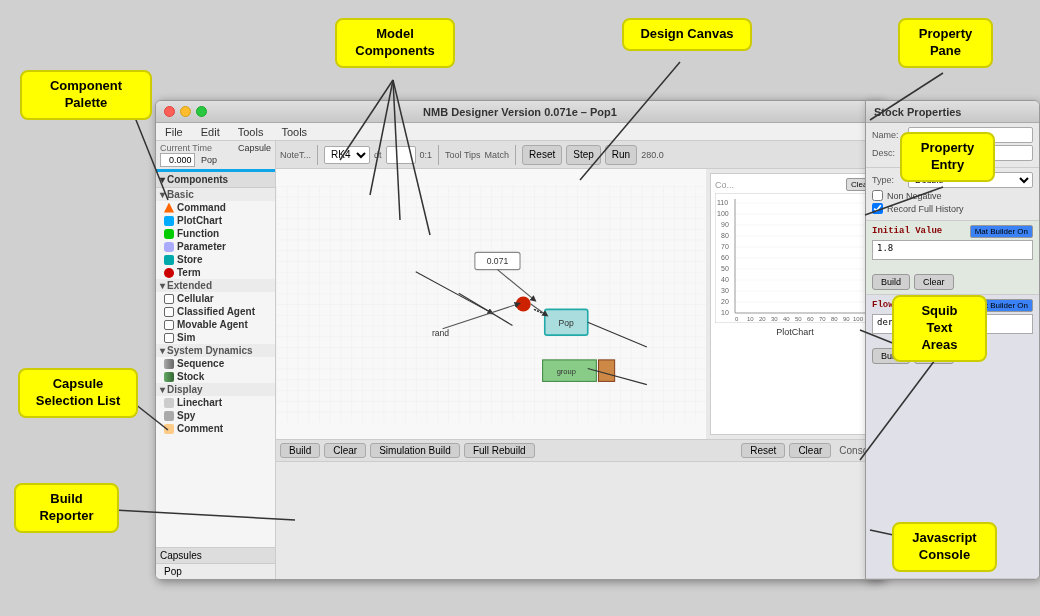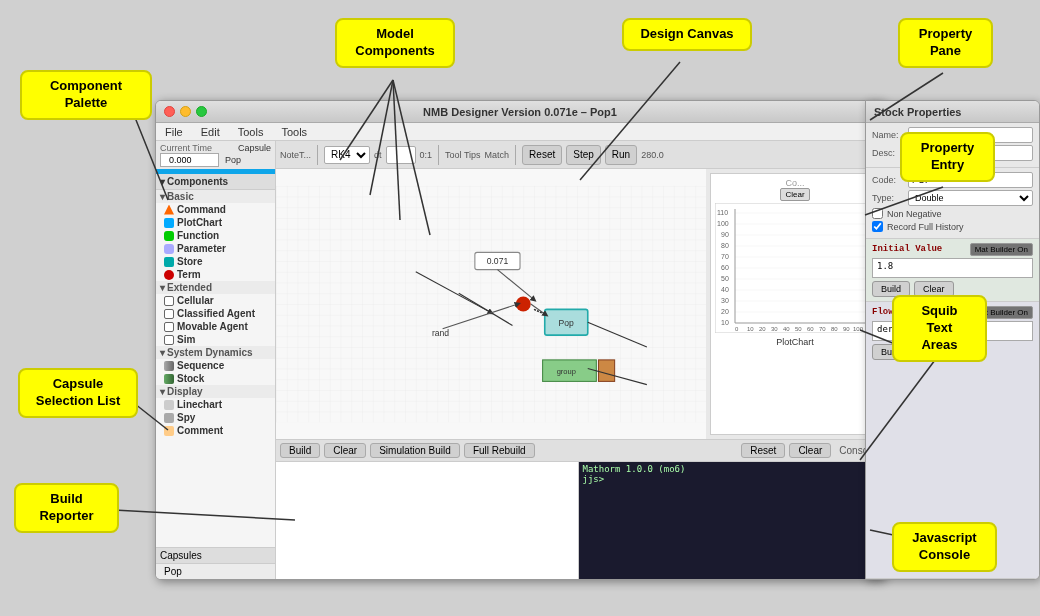--- a/index.html
+++ b/index.html
@@ -101,21 +101,21 @@
       width: 120px;
       background: #f5f5f5;
       border-right: 1px solid #ccc;
       display: flex;
       flex-direction: column;
       overflow: hidden;
     }
 
     .current-time-bar {
       background: #e8e8e8;
-      border-bottom: 5px solid #0ea5e9;
+      border-bottom: 3px solid #0ea5e9;
       padding: 2px 4px;
       font-size: 9px;
       color: #333;
     }
     .current-time-bar .label { color: #666; }
     .current-time-bar .row { display: flex; gap: 4px; align-items: center; }
     .current-time-bar input {
       width: 40px;
       font-size: 9px;
       border: 1px solid #aaa;
@@ -438,35 +438,35 @@
       font-weight: bold;
       font-family: Liberation Mono, monospace;
     }
     .mat-builder-bar {
       display: flex;
       align-items: center;
       justify-content: space-between;
       margin-bottom: 2px;
     }
     .mat-btn {
-      background: #737373;
+      background: #3b82f6;
       border: 1px solid #999;
       border-radius: 2px;
       font-size: 8px;
       padding: 1px 4px;
       cursor: pointer;
     }
     .squib-input {
       background: white;
       border: 1px solid #aaa;
       padding: 2px 4px;
       font-size: 9px;
       font-family: monospace;
       min-height: 20px;
-      margin-bottom: 3px;
+      margin-bottom: 14px;
     }
     .prop-action-row {
       display: flex;
       gap: 4px;
       margin-top: 3px;
     }
     .prop-btn {
       background: #d0d0d0;
       border: 1px solid #999;
       border-radius: 3px;
@@ -586,21 +586,21 @@
   <div class="main-layout">
 
     <div class="left-panel">
 
       <div class="current-time-bar">
         <div class="row">
           <span class="label">Current Time</span>
           <span style="margin-left:auto; font-size:9px;">Capsule</span>
         </div>
         <div class="row">
-          <input type="text" style="width: 59px; font-size: 9px; border: 1px solid rgb(170, 170, 170); padding-left: 8px;" value="0.000">
+          <input type="text" style="width: 35px; font-size: 9px; border: 1px solid rgb(170, 170, 170); padding-left: 8px;" value="0.000">
           <span style="font-size:9px; margin-left:2px;">Pop</span>
         </div>
       </div>
 
       <div class="components-tree">
         <div class="tree-section-header">
           ▾ <span>Components</span>
         </div>
         <div class="tree-subsection">
           ▾ <span>Basic</span>
@@ -743,21 +743,21 @@
             <rect x="248" y="162" width="50" height="20" fill="#88cc88" stroke="#448844" stroke-width="1"></rect>
             <rect x="300" y="162" width="15" height="20" fill="#cc8844" stroke="#884422" stroke-width="1"></rect>
             <text x="270" y="175" font-size="7" text-anchor="middle" fill="#333">group</text>
 
             <line x1="290" y1="127" x2="345" y2="150" stroke="#333" stroke-width="1"></line>
             <line x1="290" y1="170" x2="345" y2="185" stroke="#333" stroke-width="1"></line>
           </svg>
         </div>
 
         <div class="chart-area">
-          <div style="display:flex; align-items:center; justify-content:space-between; margin-bottom:2px;flex-direction:column;">
+          <div style="display:flex; align-items:center; justify-content:space-between; margin-bottom:2px;">
             <span style="font-size:9px; color:#999;">Co...</span>
             <button class="chart-clear-btn" style="position:static;">Clear</button>
           </div>
           
           <svg width="155" height="130">
             <rect width="155" height="130" fill="white" stroke="#ccc"></rect>
 
             <text x="2" y="12" font-size="7" fill="#666">110</text>
             <text x="2" y="23" font-size="7" fill="#666">100</text>
             <text x="6" y="34" font-size="7" fill="#666">90</text>
@@ -804,52 +804,40 @@
         <div class="build-toolbar">
           <button class="build-btn">Build</button>
           <button class="build-btn">Clear</button>
           <button class="build-btn">Simulation Build</button>
           <button class="build-btn">Full Rebuild</button>
           <div style="flex:1;"></div>
           <button class="build-btn">Reset</button>
           <button class="build-btn">Clear</button>
           <span style="font-size:10px; color:#555; margin:0 4px;">Console</span>
         </div>
-        <div class="bottom-content">
-          <div class="build-reporter">
-          </div>
-          <div class="console-area">
-            <div style="color:#aaffaa; font-size:9px; font-family:monospace;">Mathorm 1.0.0 (mo6)</div>
-            <div style="color:#aaffaa; font-size:9px; font-family:monospace;">jjs&gt;</div>
-          </div>
-        </div>
       </div>
     </div>
   </div>
 </div>
 
 <div class="right-panel">
   <div class="prop-title-bar">Stock Properties</div>
 
   <div class="prop-section">
     <div class="prop-row">
       <span class="prop-label">Name:</span>
       <input class="prop-input" type="text" value="Pop" style="">
     </div>
     <div class="prop-row">
       <span class="prop-label">Desc:</span>
       <input class="prop-input" type="text" value="Population" style="">
     </div>
   </div>
 
   <div class="prop-section">
-    <div class="prop-row">
-      <span class="prop-label">Code:</span>
-      <input class="prop-input" type="text" style="width: 50px;" value="POP">
-    </div>
     <div class="prop-row">
       <span class="prop-label">Type:</span>
       <select class="prop-select">
         <option>Double</option>
       </select>
     </div>
     <div class="prop-checkbox-row">
       <input type="checkbox" class="prop-checkbox" style="">
       <span class="prop-checkbox-label">Non Negative</span>
     </div>

